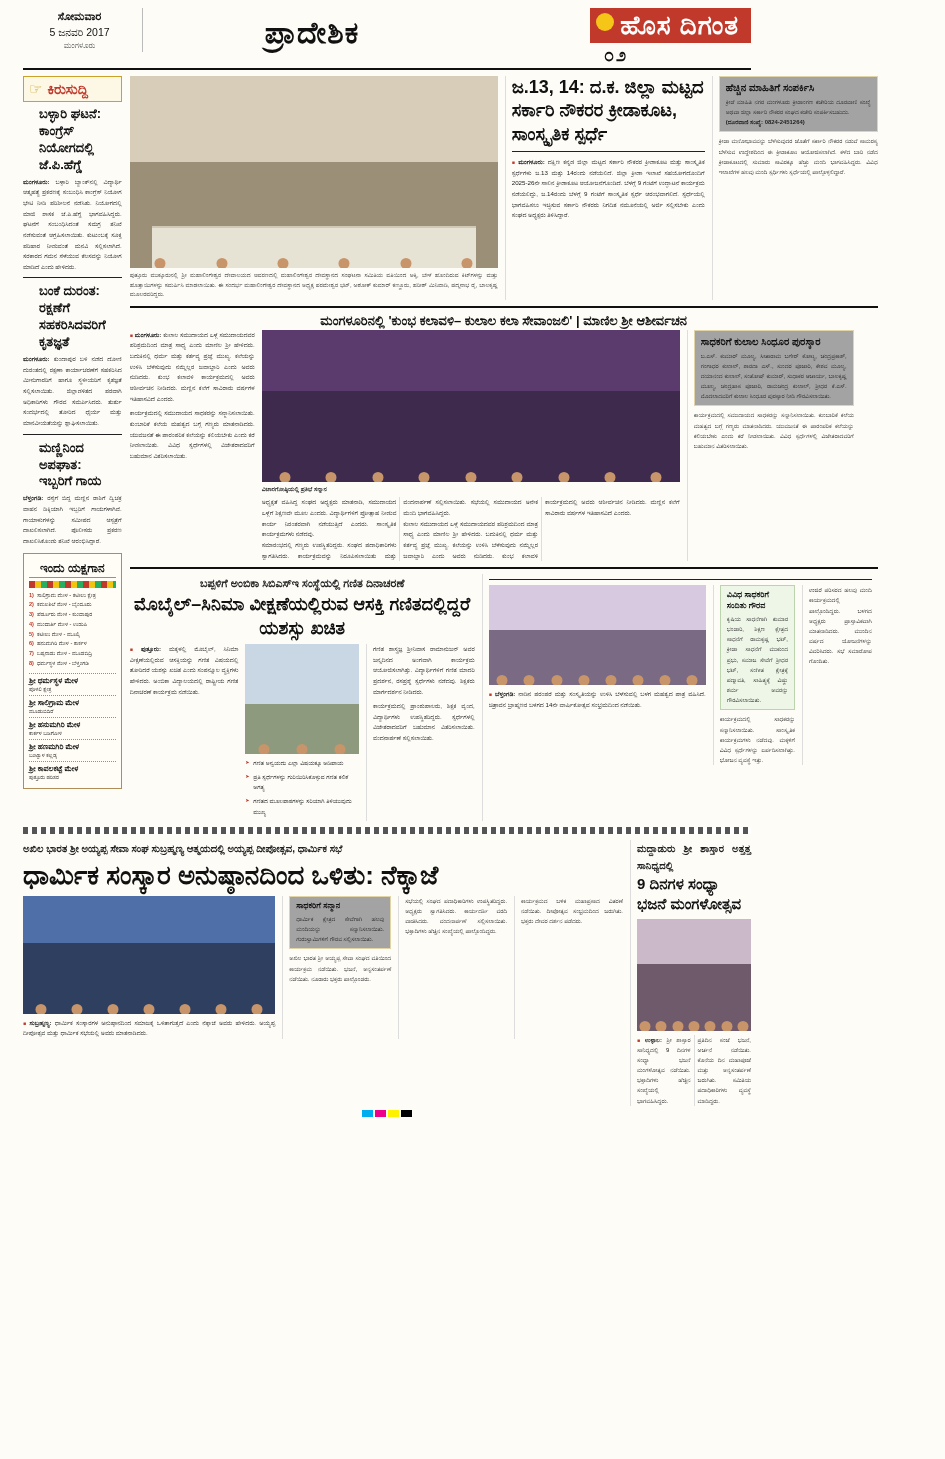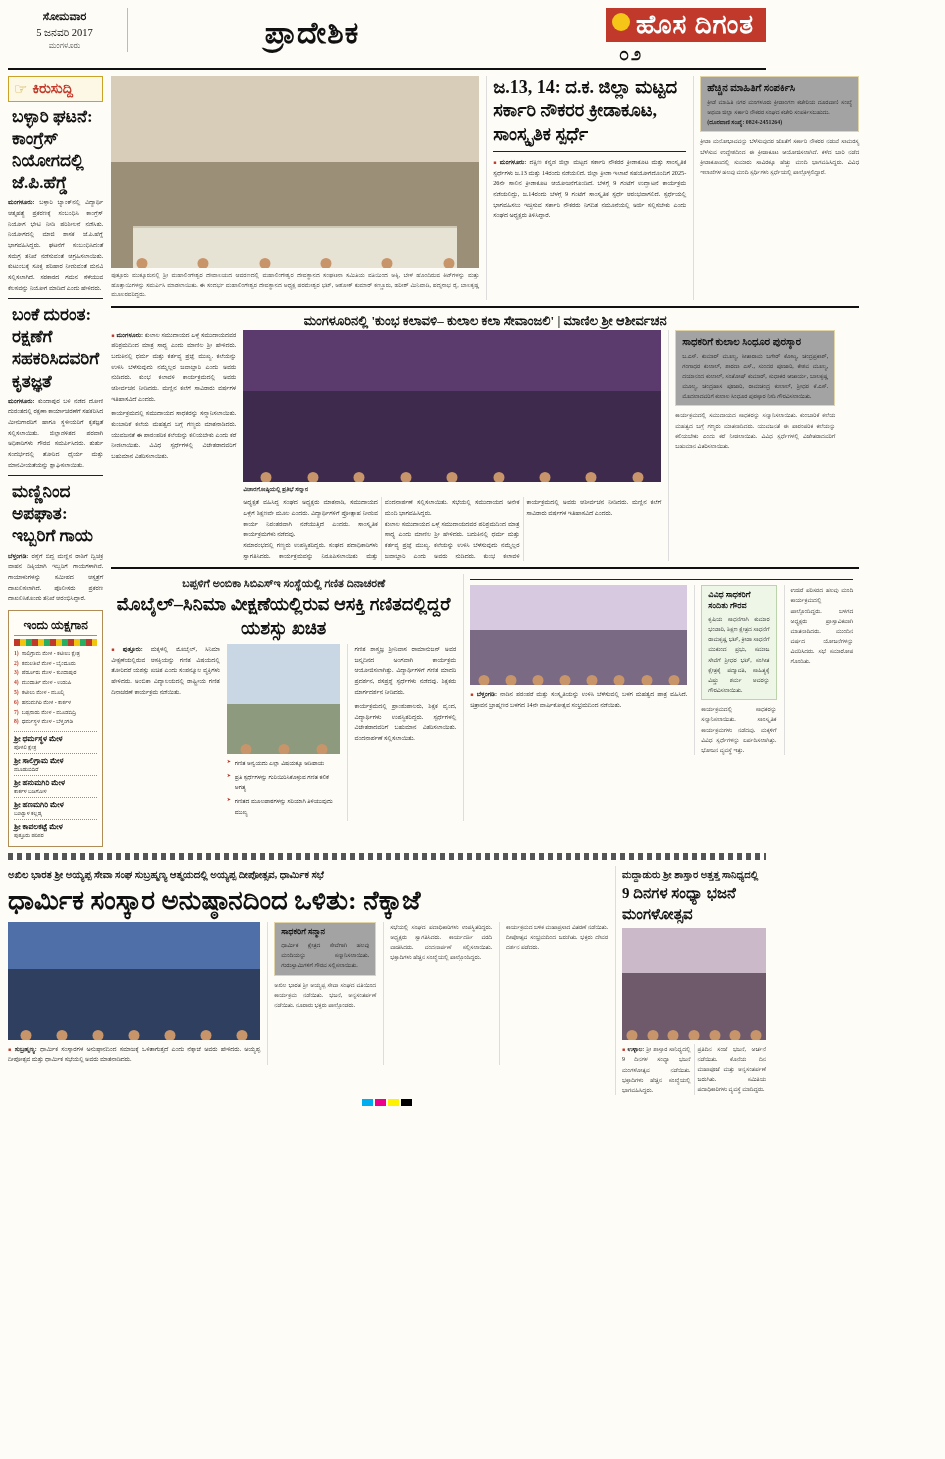--- a/index.html
+++ b/index.html
@@ -5,21 +5,21 @@
   * { box-sizing: border-box; }
   html, body { margin:0; padding:0; }
   body {
     width: 945px; height: 1459px;
     background: #fdfcf7;
     font-family: "Liberation Sans", sans-serif;
     color: #111;
     position: relative;
     overflow: hidden;
   }
-  .page { width: 774px; height: 1459px; position: relative; padding: 8px 8px; font-family: Liberation Serif, serif; }
+  .page { width: 774px; height: 1459px; position: relative; padding: 8px 23px; }
 
   
   .masthead { display: flex; align-items: flex-start; height: 62px; border-bottom: 2.5px solid #111; padding-bottom: 4px; }
   .date-box { width: 120px; text-align: center; font-size: 10px; line-height: 1.5; border-right: 1px solid #bbb; padding-right: 6px; }
   .date-box .day { font-weight: bold; font-size: 11px; color: #111; }
   .date-box .dt { font-size: 10.5px; }
   .date-box .city { font-size: 8px; color: #555; }
   .section-title { flex: 1; text-align: center; font-size: 30px; font-weight: bold; letter-spacing: 1px; padding-top: 8px; }
   .brand { width: 270px; text-align: right; position: relative; }
   .brand .logo { display:inline-block; background:#c0392b; color:#fff; font-size: 26px; font-weight: bold; padding: 2px 12px 2px 30px; letter-spacing:1px; position:relative; }
@@ -46,21 +46,21 @@
   .top-region { display: flex; gap: 8px; margin-top: 6px; }
   .col-a { width: 170px; }
 
   .kirusuddi {
     border: 1px solid #c9a227; background: #fdf8e6; padding: 3px 5px;
     display:flex; align-items:center; gap:5px; margin-bottom:4px;
   }
   .kirusuddi .t { font-size: 14px; font-weight: bold; color: #c0392b; }
   .kirusuddi .hand { font-size: 15px; color:#c9a227; }
 
-  .subhead { font-size: 17px; font-weight: bold; line-height: 1.3; margin: 4px 4px 3px; }
+  .subhead { font-size: 13px; font-weight: bold; line-height: 1.3; margin: 4px 16px 3px; }
   .headline-xl { font-size: 31px; font-weight: bold; text-align:center; line-height: 1.25; margin: 4px 0 6px; }
   .headline-lg { font-size: 18px; font-weight: bold; line-height: 1.3; }
   .headline-md { font-size: 15px; font-weight: bold; line-height: 1.35; }
   .kicker { font-size: 13px; font-weight: bold; text-align:center; line-height:1.3; }
 
   .box-tint { background: #a3a3a3; border: 1px solid #e0d4a8; padding: 4px 6px; }
   .box-green { background: #eef6e8; border: 1px solid #bcd4ab; padding: 4px 6px; }
   .box-title { font-size: 10px; font-weight: bold; line-height:1.3; margin-bottom:3px; }
 
   .yakshagana { border: 1px solid #b08d57; background:#fffdf5; padding:5px; }

